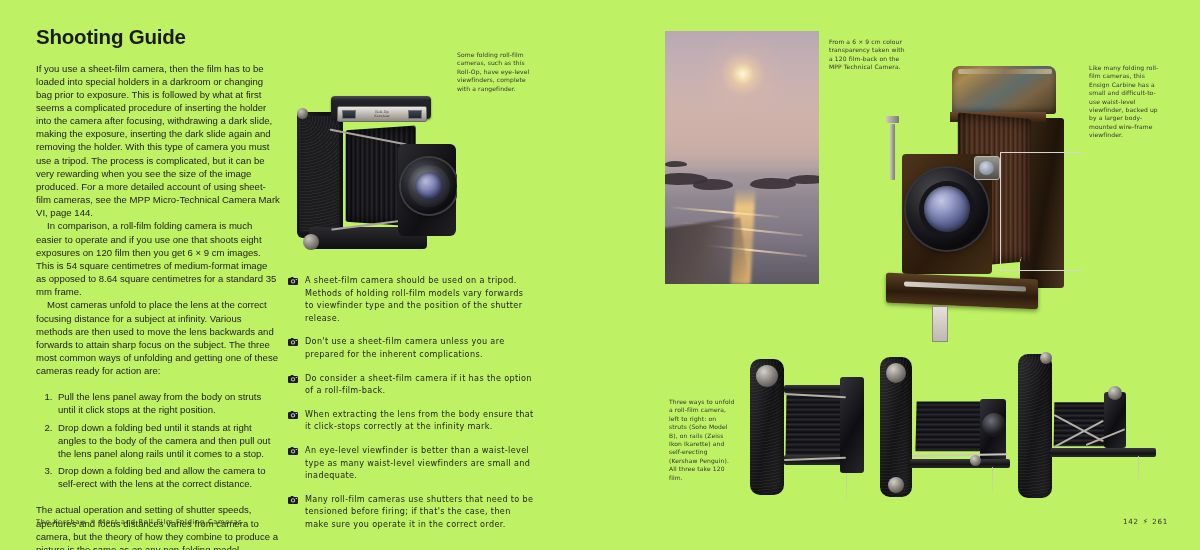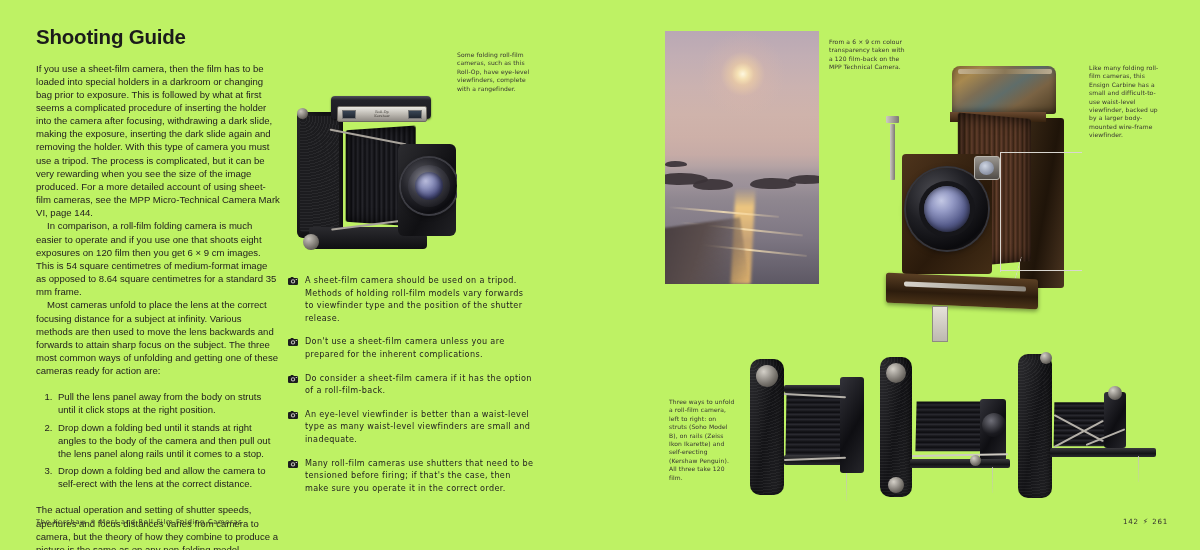--- a/index.html
+++ b/index.html
@@ -435,20 +435,32 @@
     <div class="tip">
       <span class="cam-icon">
         <svg width="10" height="8" viewBox="0 0 10 8">
             <rect x="0" y="1" width="10" height="7" rx="1.2" fill="#1d1d1f"></rect>
             <rect x="2.6" y="0" width="3" height="1.4" rx="0.4" fill="#1d1d1f"></rect>
             <circle cx="5" cy="4.4" r="2.1" fill="#c9c5c1"></circle>
             <circle cx="5" cy="4.4" r="1.15" fill="#1d1d1f"></circle>
             <rect x="7.7" y="2" width="1.4" height="1" fill="#c9c5c1"></rect>
           </svg>
       </span>
+      <span class="tip-text">When extracting the lens from the body ensure that it click-stops correctly at the infinity mark.</span>
+    </div>
+    <div class="tip">
+      <span class="cam-icon">
+        <svg width="10" height="8" viewBox="0 0 10 8">
+            <rect x="0" y="1" width="10" height="7" rx="1.2" fill="#1d1d1f"></rect>
+            <rect x="2.6" y="0" width="3" height="1.4" rx="0.4" fill="#1d1d1f"></rect>
+            <circle cx="5" cy="4.4" r="2.1" fill="#c9c5c1"></circle>
+            <circle cx="5" cy="4.4" r="1.15" fill="#1d1d1f"></circle>
+            <rect x="7.7" y="2" width="1.4" height="1" fill="#c9c5c1"></rect>
+          </svg>
+      </span>
       <span class="tip-text">An eye-level viewfinder is better than a waist-level type as many waist-level viewfinders are small and inadequate.</span>
     </div>
     <div class="tip">
       <span class="cam-icon">
         <svg width="10" height="8" viewBox="0 0 10 8">
             <rect x="0" y="1" width="10" height="7" rx="1.2" fill="#1d1d1f"></rect>
             <rect x="2.6" y="0" width="3" height="1.4" rx="0.4" fill="#1d1d1f"></rect>
             <circle cx="5" cy="4.4" r="2.1" fill="#c9c5c1"></circle>
             <circle cx="5" cy="4.4" r="1.15" fill="#1d1d1f"></circle>
             <rect x="7.7" y="2" width="1.4" height="1" fill="#c9c5c1"></rect>

